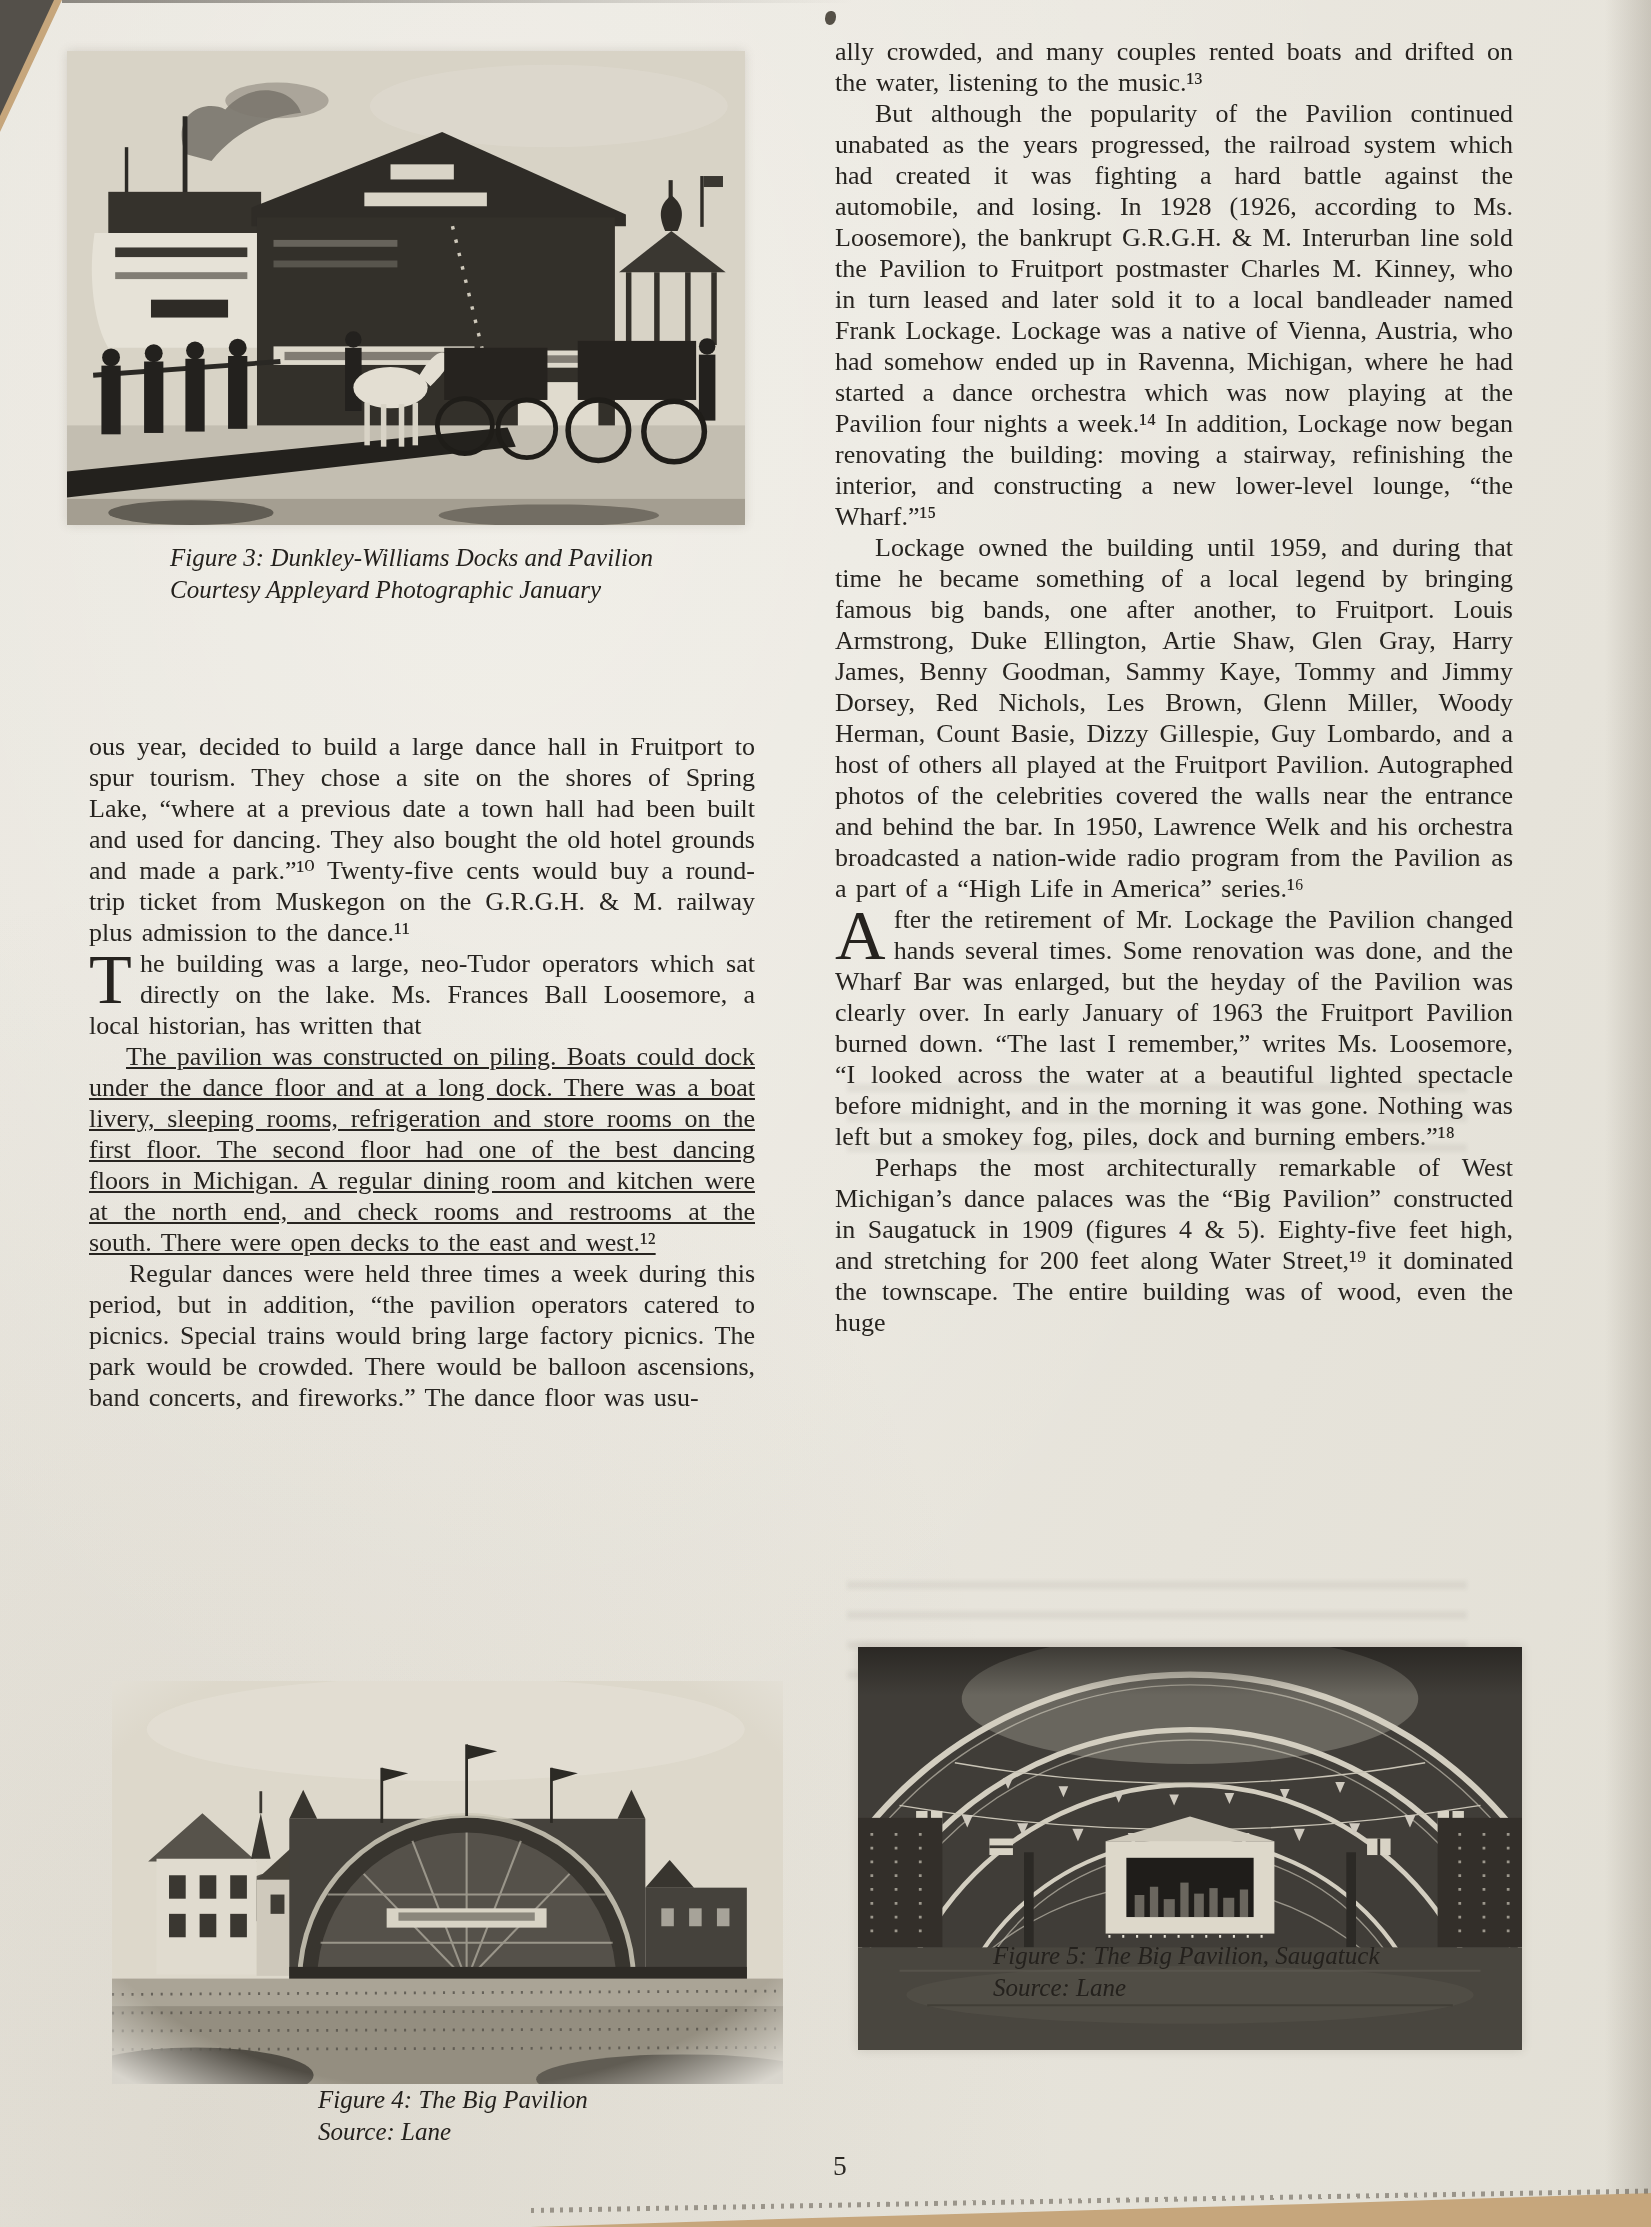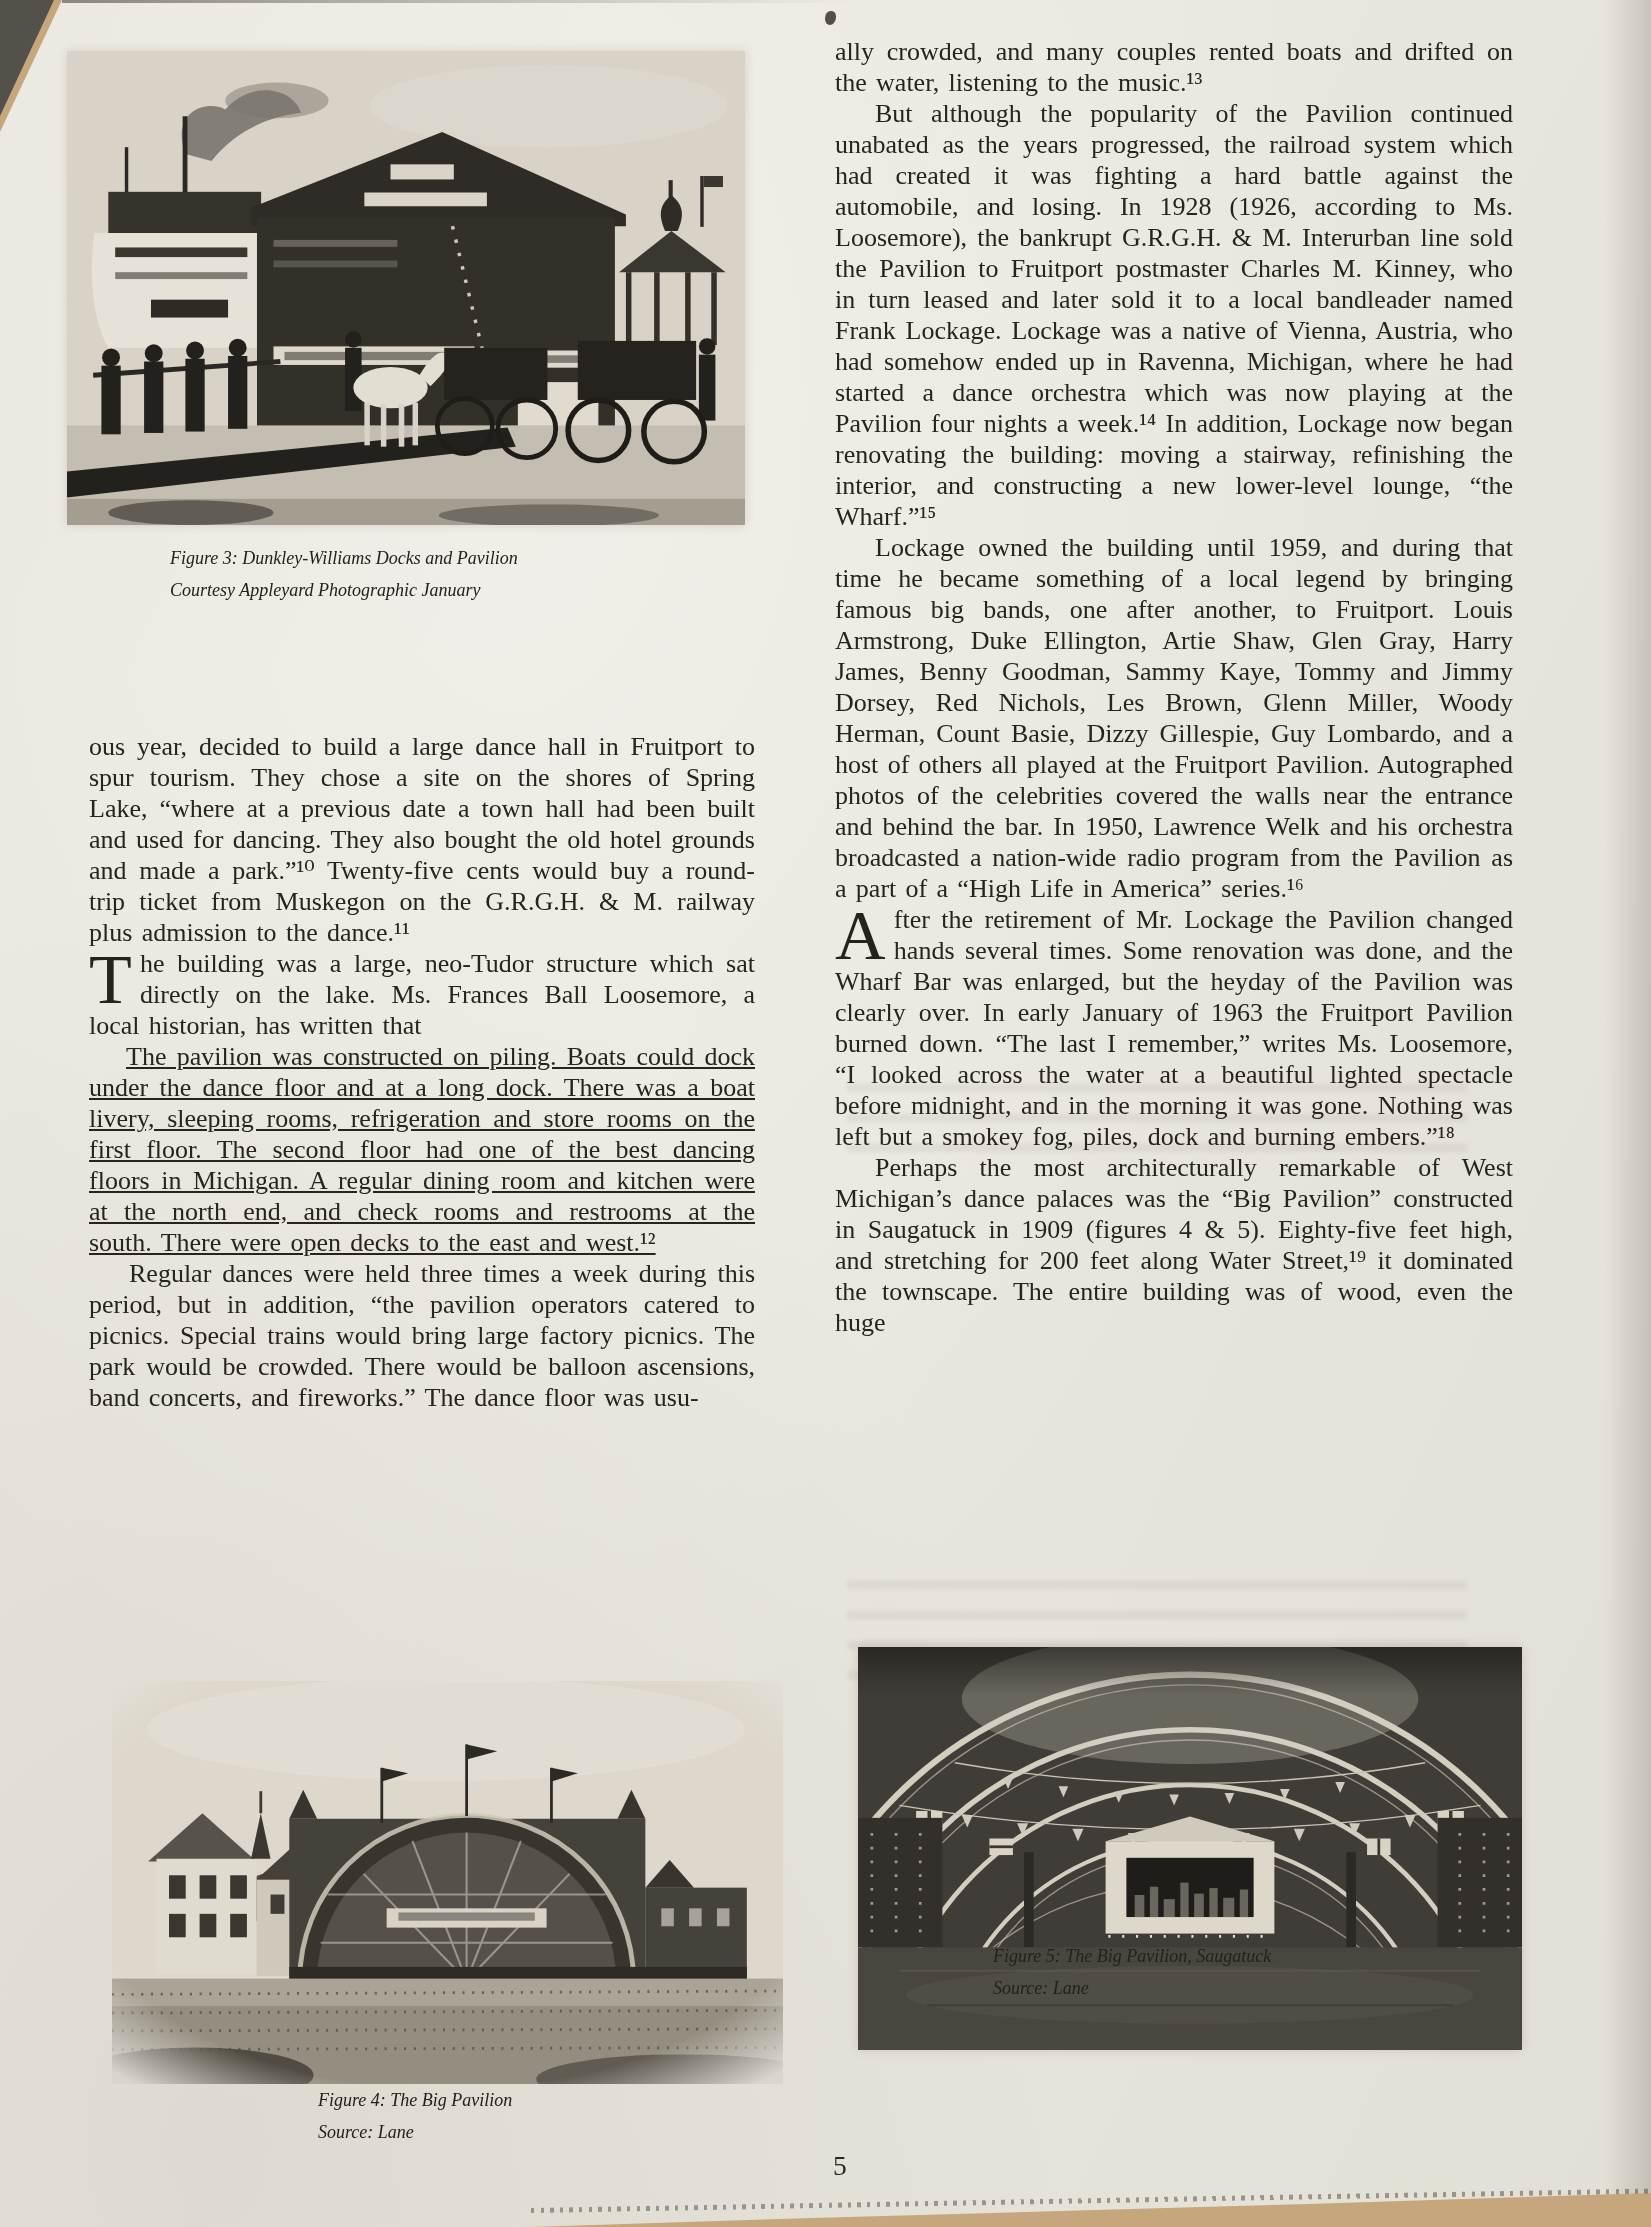--- a/index.html
+++ b/index.html
@@ -51,21 +51,21 @@
   .dropcap-para{margin-top:9.6px;}
   .dropcap{
     float:left;font-size:70px;line-height:55px;padding:4.1px 8.3px 0 0;
     font-weight:400;color:#26231f;
   }
   .blockquote{margin:0 6.9px 0 44px;text-indent:37px;text-decoration:underline;}
   
   .photo{position:absolute;box-shadow:0 0 9.6px rgba(90,82,66,0.18);}
   .photo svg{display:block;width:100%;height:100%;}
   .caption{
-    position:absolute;font-style:italic;font-size:18px;line-height:32px;
+    position:absolute;font-style:italic;font-size:25px;line-height:32px;
     color:#24211d;
   }
   .pagenum{
     position:absolute;left:833px;top:2150px;font-size:27.5px;color:#2a2723;
   }
   .watermark{
     position:absolute;left:1004px;top:2108px;width:647px;
     font-family:"Liberation Sans","DejaVu Sans",sans-serif;
     font-size:37px;color:rgba(112,115,106,0.85);letter-spacing:0.3px;
     white-space:nowrap;
@@ -163,21 +163,21 @@
     </svg>
   </div>
 
   <div class="caption" style="left:170px;top:542px;">
     <div>Figure 3: Dunkley-Williams Docks and Pavilion</div>
     <div>Courtesy Appleyard Photographic January</div>
   </div>
 
   <div class="col" style="left:89px;top:731px;width:666px;">
     <p>ous year, decided to build a large dance hall in Fruitport to spur tourism. They chose a site on the shores of Spring Lake, “where at a previous date a town hall had been built and used for dancing. They also bought the old hotel grounds and made a park.”¹⁰ Twenty-five cents would buy a round-trip ticket from Muskegon on the G.R.G.H. &amp; M. railway plus admission to the dance.¹¹</p>
-    <p class="dropcap-para"><span class="dropcap">T</span><span>he building was a large, neo-Tudor structure which sat directly on the lake. Ms. Frances Ball Loosemore, a local historian, has written that</span></p>
+    <p class="dropcap-para"><span class="dropcap">T</span><span>he building was a large, neo-Tudor operators which sat directly on the lake. Ms. Frances Ball Loosemore, a local historian, has written that</span></p>
     <p class="blockquote">The pavilion was constructed on piling. Boats could dock under the dance floor and at a long dock. There was a boat livery, sleeping rooms, refrigeration and store rooms on the first floor. The second floor had one of the best dancing floors in Michigan. A regular dining room and kitchen were at the north end, and check rooms and restrooms at the south. There were open decks to the east and west.¹²</p>
     <p class="indent">Regular dances were held three times a week during this period, but in addition, “the pavilion operators catered to picnics. Special trains would bring large factory picnics. The park would be crowded. There would be balloon ascensions, band concerts, and fireworks.” The dance floor was usu-</p>
   </div>
 
   <div class="col" style="left:835px;top:36px;width:678px;">
     <p>ally crowded, and many couples rented boats and drifted on the water, listening to the music.¹³</p>
     <p class="indent">But although the popularity of the Pavilion continued unabated as the years progressed, the railroad system which had created it was fighting a hard battle against the automobile, and losing. In 1928 (1926, according to Ms. Loosemore), the bankrupt G.R.G.H. &amp; M. Interurban line sold the Pavilion to Fruitport postmaster Charles M. Kinney, who in turn leased and later sold it to a local bandleader named Frank Lockage. Lockage was a native of Vienna, Austria, who had somehow ended up in Ravenna, Michigan, where he had started a dance orchestra which was now playing at the Pavilion four nights a week.¹⁴ In addition, Lockage now began renovating the building: moving a stairway, refinishing the interior, and constructing a new lower-level lounge, “the Wharf.”¹⁵</p>
     <p class="indent">Lockage owned the building until 1959, and during that time he became something of a local legend by bringing famous big bands, one after another, to Fruitport. Louis Armstrong, Duke Ellington, Artie Shaw, Glen Gray, Harry James, Benny Goodman, Sammy Kaye, Tommy and Jimmy Dorsey, Red Nichols, Les Brown, Glenn Miller, Woody Herman, Count Basie, Dizzy Gillespie, Guy Lombardo, and a host of others all played at the Fruitport Pavilion. Autographed photos of the celebrities covered the walls near the entrance and behind the bar. In 1950, Lawrence Welk and his orchestra broadcasted a nation-wide radio program from the Pavilion as a part of a “High Life in America” series.¹⁶</p>
     <p class="dropcap-para"><span class="dropcap">A</span><span>fter the retirement of Mr. Lockage the Pavilion changed hands several times. Some renovation was done, and the Wharf Bar was enlarged, but the heyday of the Pavilion was clearly over. In early January of 1963 the Fruitport Pavilion burned down. “The last I remember,” writes Ms. Loosemore, “I looked across the water at a beautiful lighted spectacle before midnight, and in the morning it was gone. Nothing was left but a smokey fog, piles, dock and burning embers.”¹⁸</span></p>
     <p class="indent">Perhaps the most architecturally remarkable of West Michigan’s dance palaces was the “Big Pavilion” constructed in Saugatuck in 1909 (figures 4 &amp; 5). Eighty-five feet high, and stretching for 200 feet along Water Street,¹⁹ it dominated the townscape. The entire building was of wood, even the huge</p>

